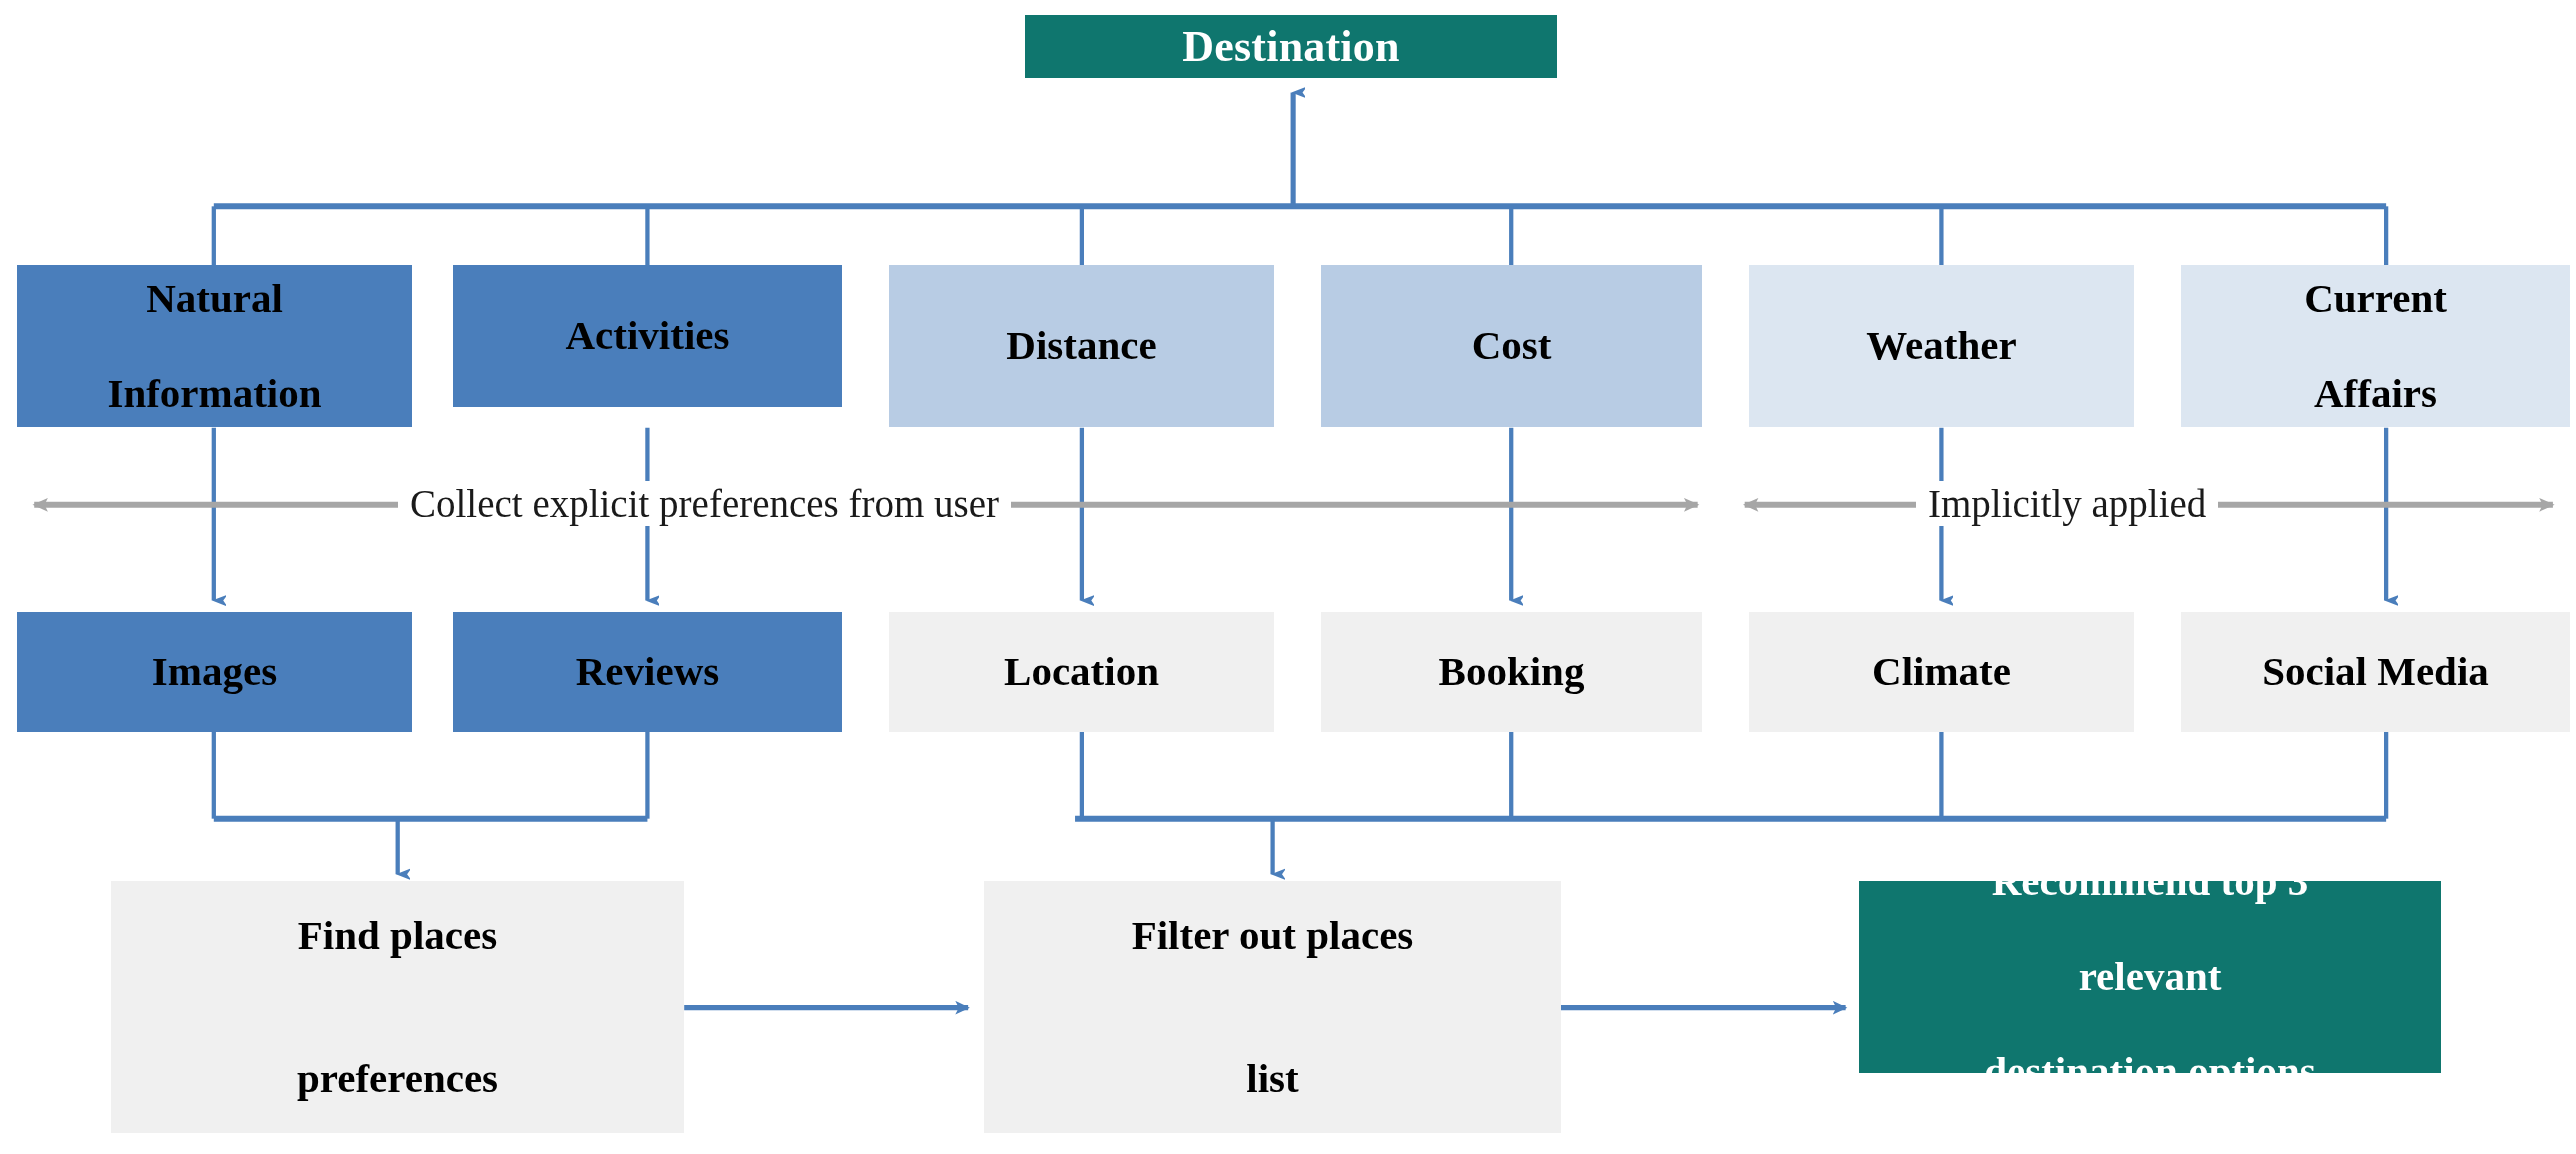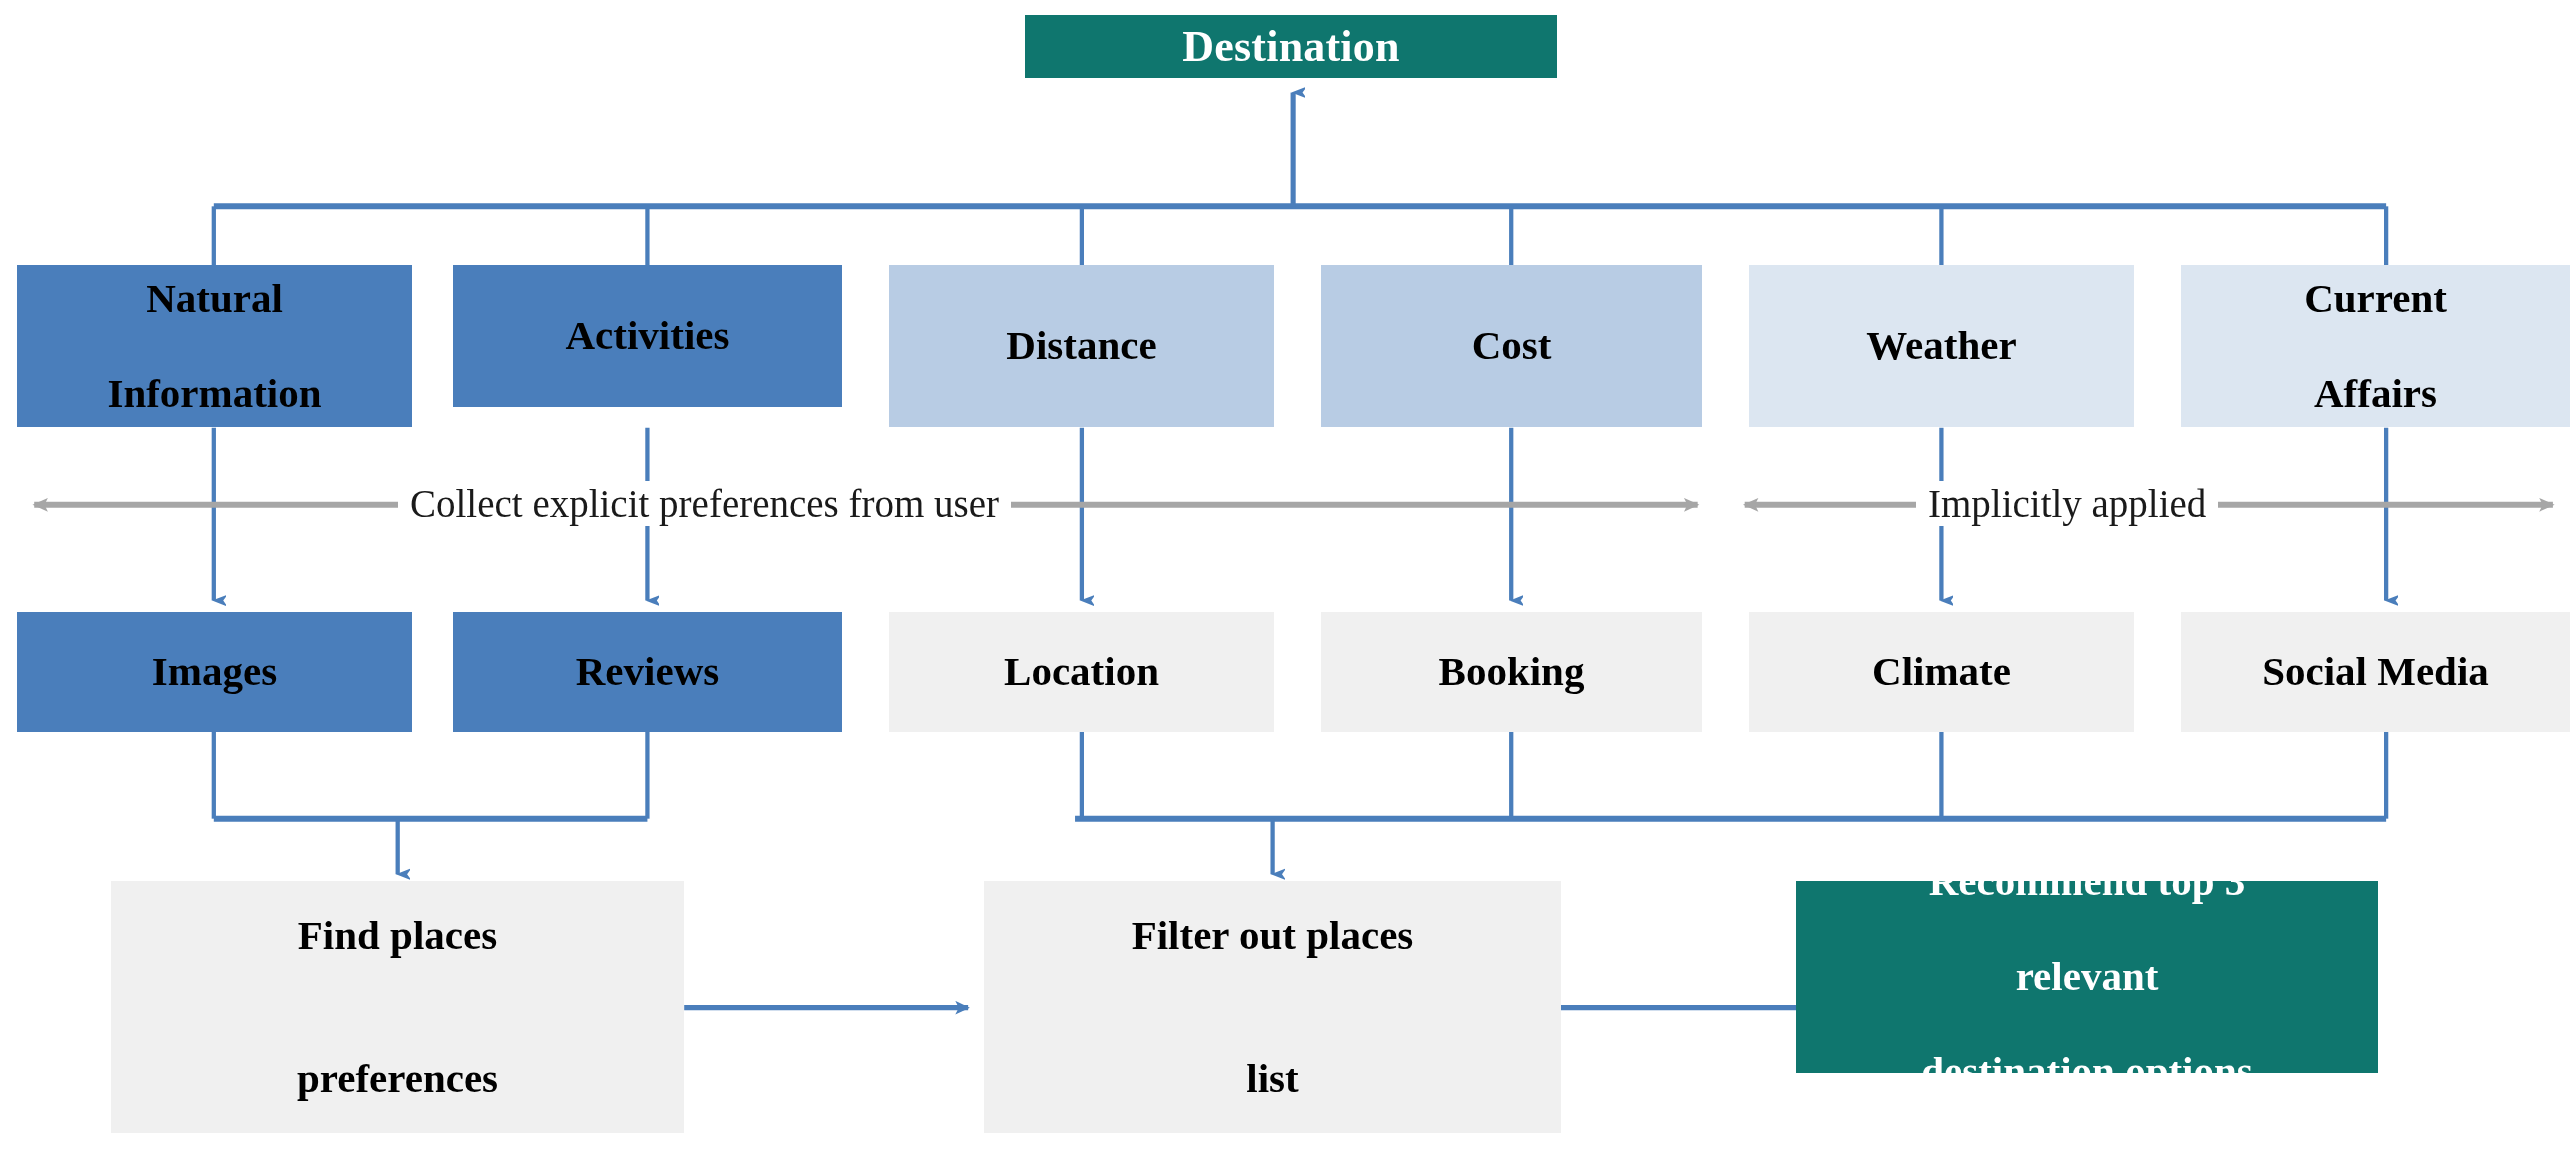--- a/index.html
+++ b/index.html
@@ -172,18 +172,18 @@
   </div>
 
   <div class="node fill-gray t-proc" style="left:111px;top:881px;width:573px;height:252px;">
     <span><span>Find places</span><br><br><span>preferences</span></span>
   </div>
 
   <div class="node fill-gray t-proc" style="left:984px;top:881px;width:577px;height:252px;">
     <span><span>Filter out places</span><br><br><span>list</span></span>
   </div>
 
-  <div class="node fill-navy t-proc" style="left:1796px;top:881px;width:582px;height:192px;">
+  <div class="node fill-navy t-proc" style="left:1859px;top:881px;width:582px;height:192px;">
     <span><span>Recommend top 3</span><br><span>relevant</span><br><span>destination options</span></span>
   </div>
 
 </div>
 
 
 </body></html>

